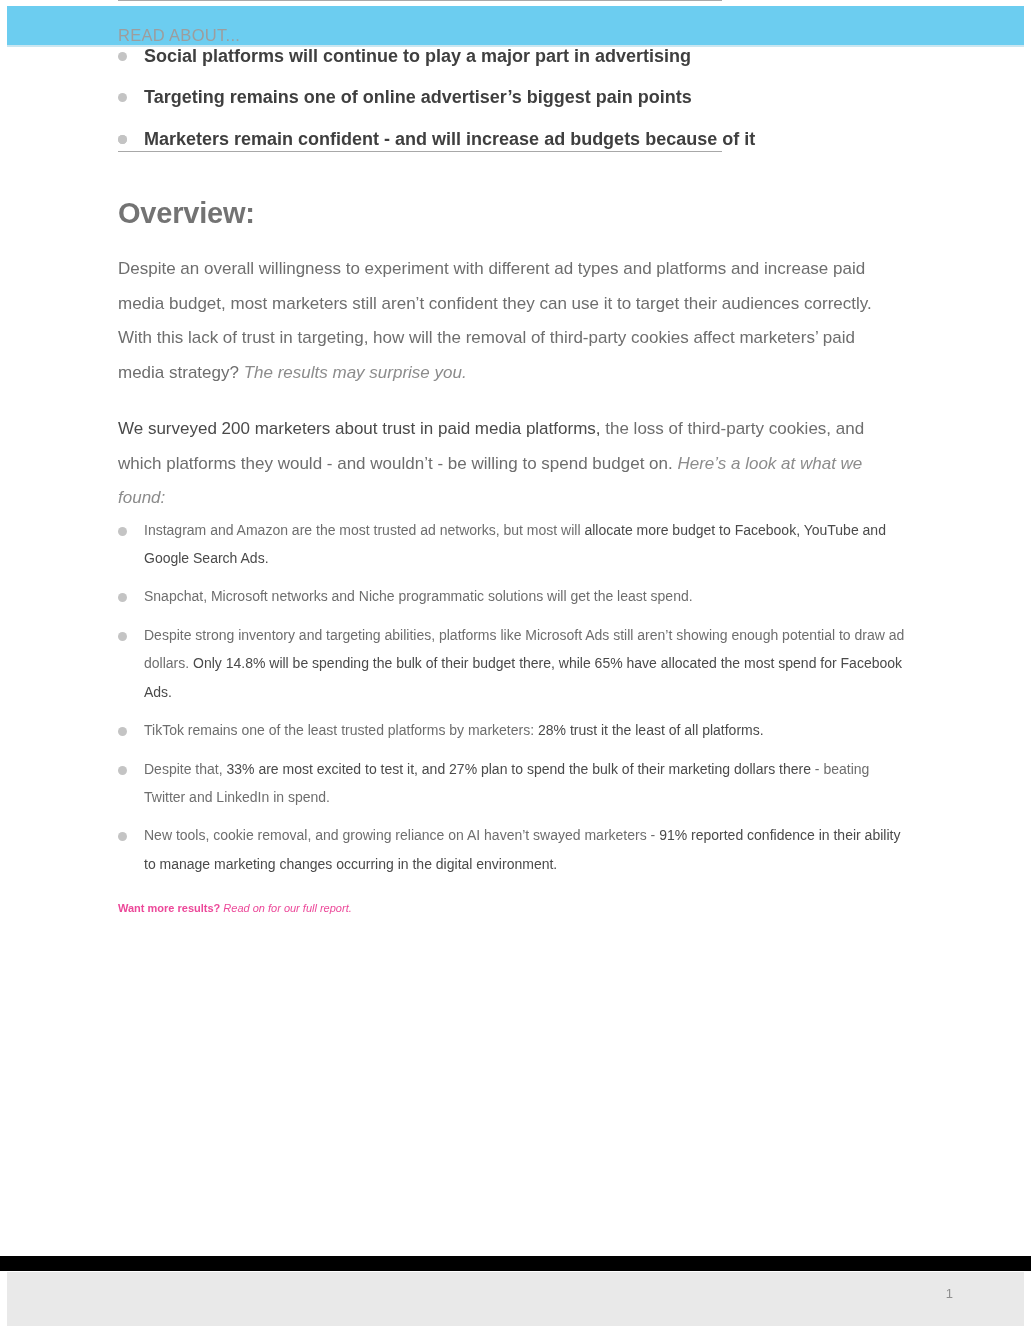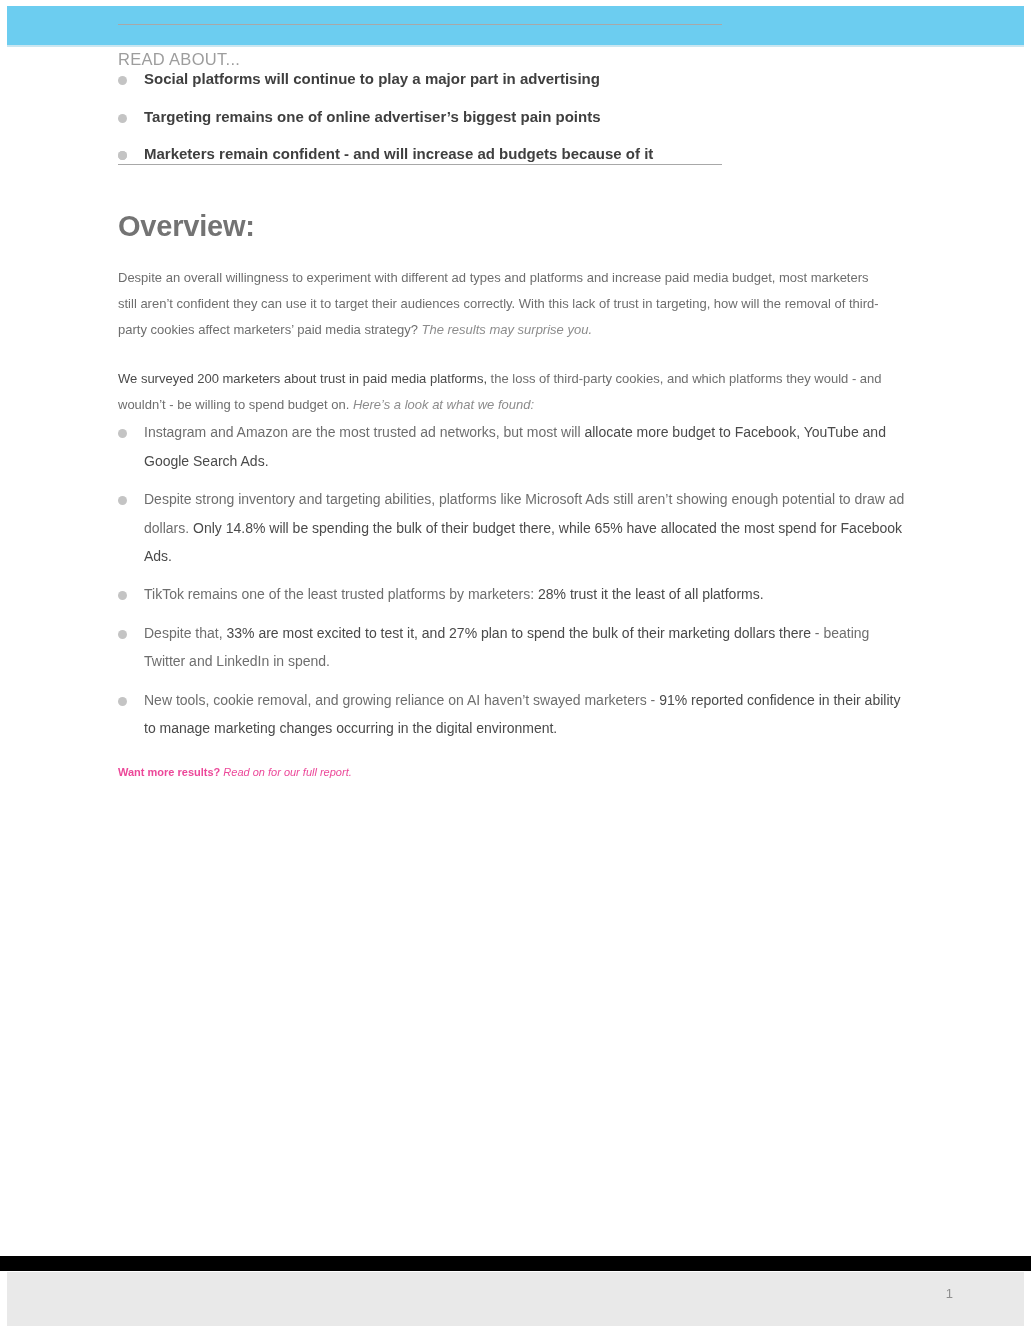--- a/index.html
+++ b/index.html
@@ -40,21 +40,20 @@
     background: #9fd2e4;
     opacity: .55;
   }
 
   
   .content {
     position: absolute;
     left: 118px;
     top: 0;
     width: 795px;
-    margin-top: 24px;
   }
 
   hr.rule {
     border: 0;
     border-top: 1px solid #a8a8a8;
     margin: 0;
     width: 604px;
   }
   .rule-top { margin-top: 96px; }
   .rule-bottom { margin-top: 23px; }
@@ -82,41 +81,41 @@
     left: 0;
     width: 9px;
     height: 9px;
     border-radius: 50%;
     background: #c4c4c4;
   }
 
   
   .list-read-about { margin-top: 16px; }
   .list-read-about li {
-    font-size: 15px;
+    font-size: 18px;
     font-weight: 700;
     color: #3f3f3f;
     line-height: 1.30;
     margin-bottom: 18px;
   }
   .list-read-about li .dot { top: 7px; }
   .list-read-about li:last-child { margin-bottom: 0; }
 
   
   h1.overview {
     margin: 45px 0 0 0;
     font-size: 29px;
     font-weight: 700;
     color: #737373;
     letter-spacing: -.2px;
   }
 
   p.body {
     margin: 22px 0 0 0;
-    font-size: 13px;
+    font-size: 17px;
     line-height: 2.03;
     color: #6e6e6e;
     font-weight: 400;
     width: 772px;
   }
   p.body.lead { width: 768px; }
   p.body b, .list-findings b { font-weight: 400; color: #4a4a4a; }
   p.body i, .list-findings i { font-style: italic; color: #8c8c8c; }
 
   .list-findings {
@@ -207,20 +206,24 @@
       <b>We surveyed 200 marketers about trust in paid media platforms,</b><span> the loss of third-party cookies, and which platforms they would - and wouldn’t - be willing to spend budget on. </span><i>Here’s a look at what we found:</i>
     </p>
 
     <ul class="bullets list-findings">
       <li>
         <span class="dot"></span>
         <span>Instagram and Amazon are the most trusted ad networks, but most will </span><b>allocate more budget to Facebook, YouTube and Google Search Ads.</b><span></span>
       </li>
       <li>
         <span class="dot"></span>
+        <span>Snapchat, Microsoft networks and Niche programmatic solutions will get the least spend.</span><b></b><span></span>
+      </li>
+      <li>
+        <span class="dot"></span>
         <span>Despite strong inventory and targeting abilities, platforms like Microsoft Ads still aren’t showing enough potential to draw ad dollars. </span><b>Only 14.8% will be spending the bulk of their budget there, while 65% have allocated the most spend for Facebook Ads.</b><span></span>
       </li>
       <li>
         <span class="dot"></span>
         <span>TikTok remains one of the least trusted platforms by marketers: </span><b>28% trust it the least of all platforms.</b><span></span>
       </li>
       <li>
         <span class="dot"></span>
         <span>Despite that, </span><b>33% are most excited to test it, and 27% plan to spend the bulk of their marketing dollars there</b><span> - beating Twitter and LinkedIn in spend.</span>
       </li>

